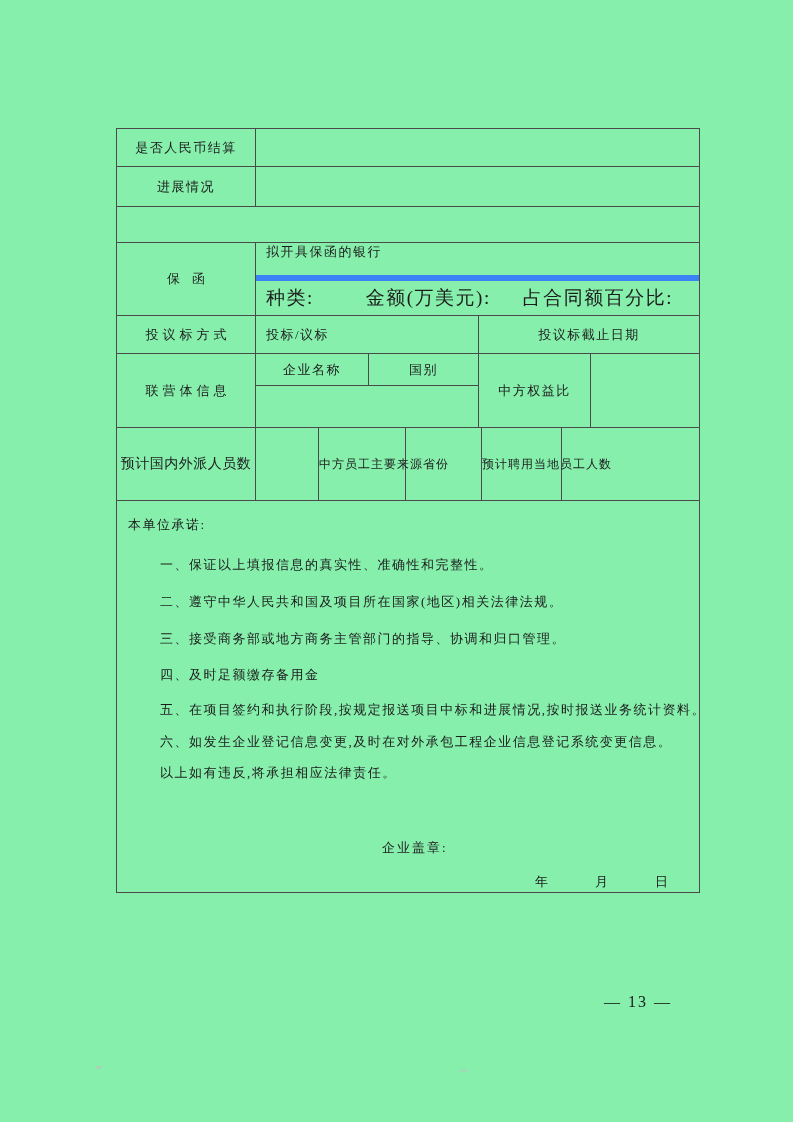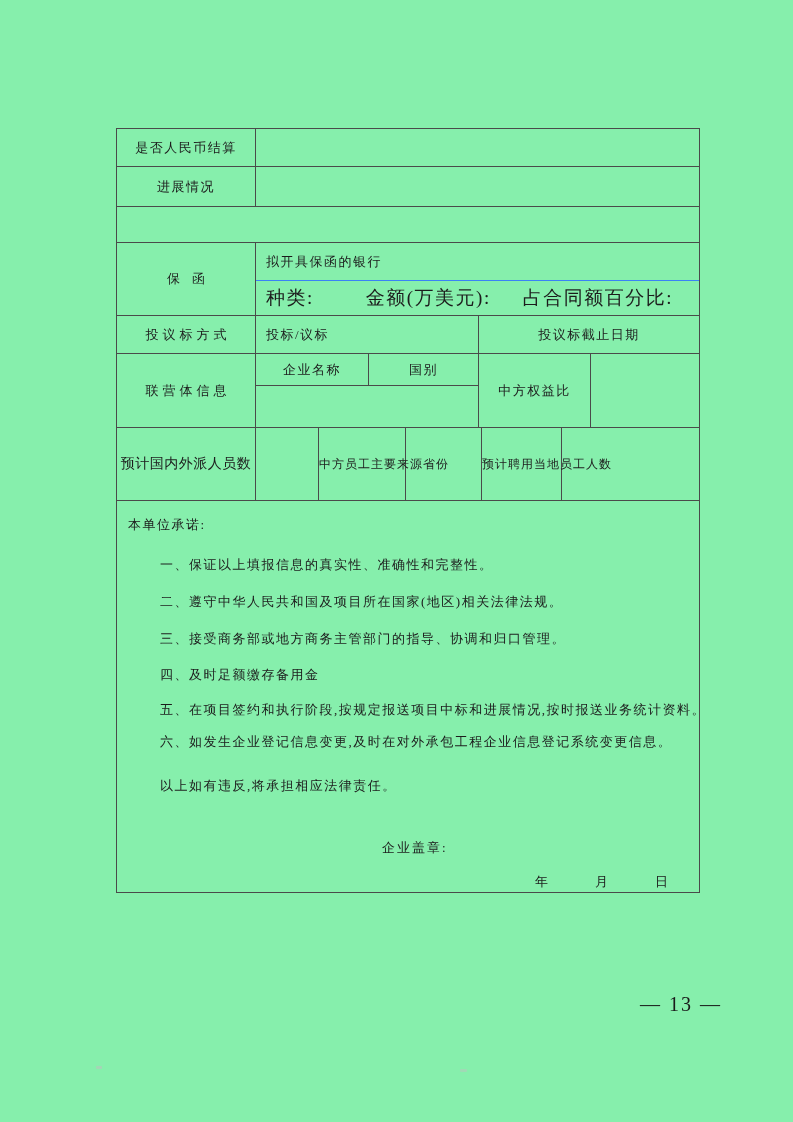--- a/index.html
+++ b/index.html
@@ -13,22 +13,22 @@
   }
   .trow{display:flex;border-bottom:1px solid #4a4a4a;box-sizing:border-box;flex:none;}
   .cell{box-sizing:border-box;display:flex;align-items:center;justify-content:center;
         font-size:13px;letter-spacing:1.5px;white-space:nowrap;}
   .rb{border-right:1px solid #4a4a4a;}
   .labelcol{width:139px;flex:none;}
   .fill{flex:1;}
   .h38{height:38px}.h40{height:40px}.h36{height:36px}.h73{height:73px}.h74{height:74px}
   .leftal{justify-content:flex-start;padding-left:10px;}
   .subcol{flex:1;display:flex;flex-direction:column;min-width:0;}
-  .subrow-top{height:38px;border-bottom:1px solid #3b82f6;box-sizing:border-box;
-              display:flex;align-items:center;padding-left:10px;font-size:13px;letter-spacing:1.5px;}
+  .subrow-top{height:38px;border-bottom:6px solid #3b82f6;box-sizing:border-box;
+              display:flex;padding-left:10px;font-size:13px;letter-spacing:1.5px;}
   .subrow-bot{flex:1;display:flex;align-items:center;padding-left:10px;font-size:19px;letter-spacing:1.5px;}
   .gap1{margin-left:52px;}  .gap2{margin-left:32px;}
   .sp-wide{letter-spacing:12px;margin-right:-12px;}
   .sp-med{letter-spacing:4px;margin-right:-4px;}
   .midcol{width:223px;flex:none;display:flex;flex-direction:column;border-right:1px solid #4a4a4a;box-sizing:border-box;gap:41px;}
   .midcol .hdr{height:37px;border-bottom:1px solid #4a4a4a;box-sizing:border-box;display:flex;}
   .midcol .emptyrow{flex:1;display:flex;}
   .w113{width:113px;flex:none;}
   .w112{width:112px;flex:none;}
   .w63{width:63px;flex:none;}
@@ -39,25 +39,25 @@
   .smalllabel{font-size:14px;letter-spacing:0.5px;}
   .commitment{position:relative;flex:1;font-size:13px;}
   .cline{position:absolute;white-space:nowrap;letter-spacing:1.5px;}
   .c-head{left:11px;top:15px;}
   .c-i0{left:43px;top:55px;}
   .c-i1{left:43px;top:92px;}
   .c-i2{left:43px;top:129px;}
   .c-i3{left:43px;top:165px;}
   .c-i4{left:43px;top:200px;}
   .c-i5{left:43px;top:232px;}
-  .c-viol{left:43px;top:276px;}
+  .c-viol{left:43px;top:263px;}
   .c-seal{left:265px;top:338px;letter-spacing:2px;}
   .c-date{top:372px;letter-spacing:0;}
   .d-year{left:418px;} .d-month{left:478px;} .d-day{left:538px;}
-  .pagenum{position:absolute;left:640px;top:993px;font-size:20px;letter-spacing:2px;color:#1a1a1a;white-space:nowrap;}
+  .pagenum{position:absolute;left:604px;top:993px;font-size:16px;letter-spacing:2px;color:#1a1a1a;white-space:nowrap;}
   .speck{position:absolute;background:#c0c0c0;border-radius:1px;}
   .sp1{left:96px;top:1066px;width:6px;height:3px;opacity:.55;}
   .sp2{left:460px;top:1069px;width:7px;height:3px;opacity:.45;}
 </style>
 </head>
 <body>
 
 <div class="page">
 
   <div class="formbox">

